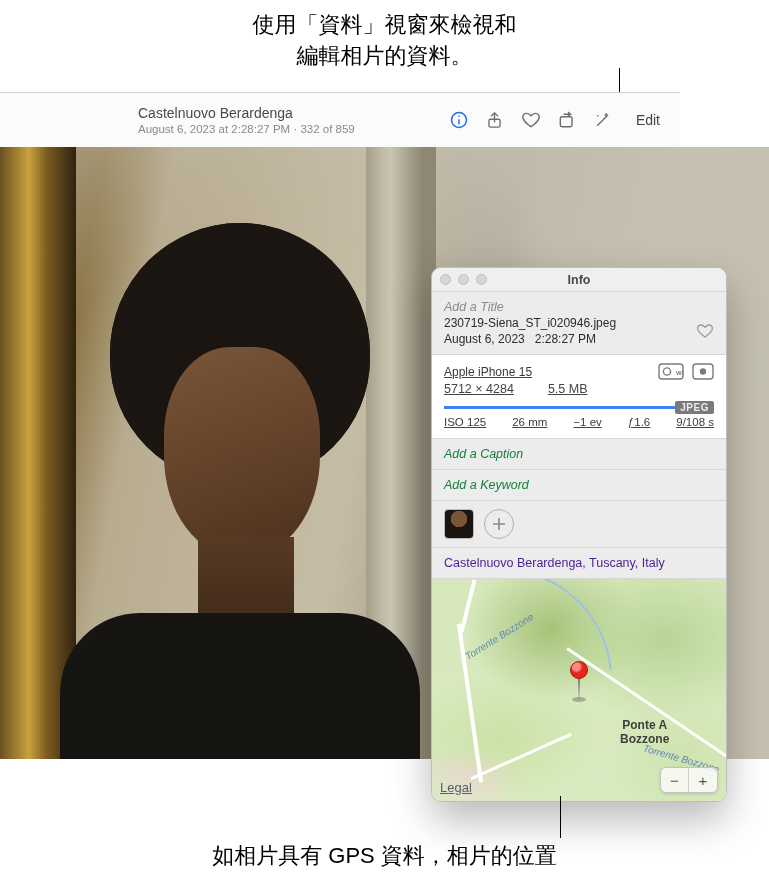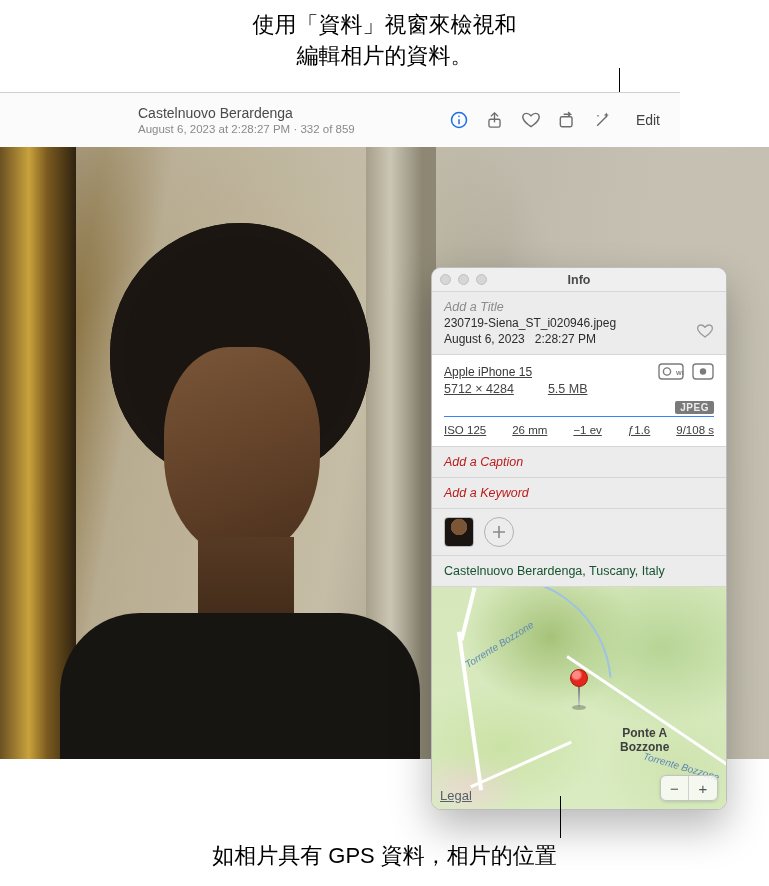--- a/index.html
+++ b/index.html
@@ -81,32 +81,32 @@
   .info-pop .fname { font-size:12px; color:#2b2b2b; margin-top:2px; }
   .info-pop .date { font-size:12px; color:#2b2b2b; margin-top:2px; display:flex; gap:10px; }
   .heart-sm { width:18px; height:18px; color:#9a9a9a; position:absolute; right:12px; top:30px; }
 
   .camera-block { background:#ffffff; padding:10px 12px; border-bottom:1px solid #d6d6d6; position:relative;text-decoration:underline; }
   .camera-block .line { font-size:12px; color:#383838; margin-bottom:3px; }
   .camera-block .lens { color:#555; }
   .camera-block .dims { display:flex; gap:34px; margin-top:3px; }
   .badges-r { position:absolute; right:12px; top:8px; display:flex; gap:8px; color:#777; }
   .jpeg-badge { position:absolute; right:12px; top:46px; background:#7a7a7a; color:#ececec; font-size:10px; font-weight:700; padding:1px 5px; border-radius:2px; letter-spacing:.5px; }
-  .exif-row { display:flex; margin-top:20px; border-top:1px solid #3b82f6; padding-top:7px; font-size:11.5px; color:#3b3b3b; justify-content:space-between; }
-
-  .kw-field, .cap-field { color:#b91c1c; font-style:italic; }
+  .exif-row { display:flex; margin-top:10px; border-top:3px solid #3b82f6; padding-top:7px; font-size:11.5px; color:#3b3b3b; justify-content:space-between; }
+
+  .kw-field, .cap-field { color:#15803d; font-style:italic; }
 
   .faces { padding:8px 12px; display:flex; gap:10px; align-items:center; border-bottom:1px solid #d6d6d6; }
   .face-thumb { width:30px; height:30px; border-radius:4px; background:
       radial-gradient(circle at 50% 32%, #7a5536 0 34%, #1b1511 36% 60%),
       linear-gradient(#6fa7e6,#6fa7e6);
     border:1px solid #bcbcbc; }
   .add-face { width:30px; height:30px; border-radius:50%; border:1.5px solid #b2b2b2; display:flex; align-items:center; justify-content:center; color:#8a8a8a; font-size:18px; }
 
-  .loc-row { padding:8px 12px; font-size:12.5px; color:#14532d; border-bottom:1px solid #d6d6d6; }
+  .loc-row { padding:8px 12px; font-size:12.5px; color:#4c1d95; border-bottom:1px solid #d6d6d6; }
 
   .map { position:relative; height:222px; background:#dfeccb; overflow:hidden; }
   .map .terrain {
     position:absolute; inset:0;
     background:
       radial-gradient(ellipse 140px 90px at 70px 160px, #cbe2a6 0%, transparent 70%),
       radial-gradient(ellipse 160px 110px at 230px 60px, #b7d596 0%, transparent 72%),
       radial-gradient(ellipse 120px 100px at 120px 50px, #a5c278 0%, transparent 72%),
       radial-gradient(ellipse 110px 100px at 250px 180px, #cfe3af 0%, transparent 72%),
       radial-gradient(ellipse 70px 44px at 40px 196px, #f4d5df 0%, transparent 76%),

